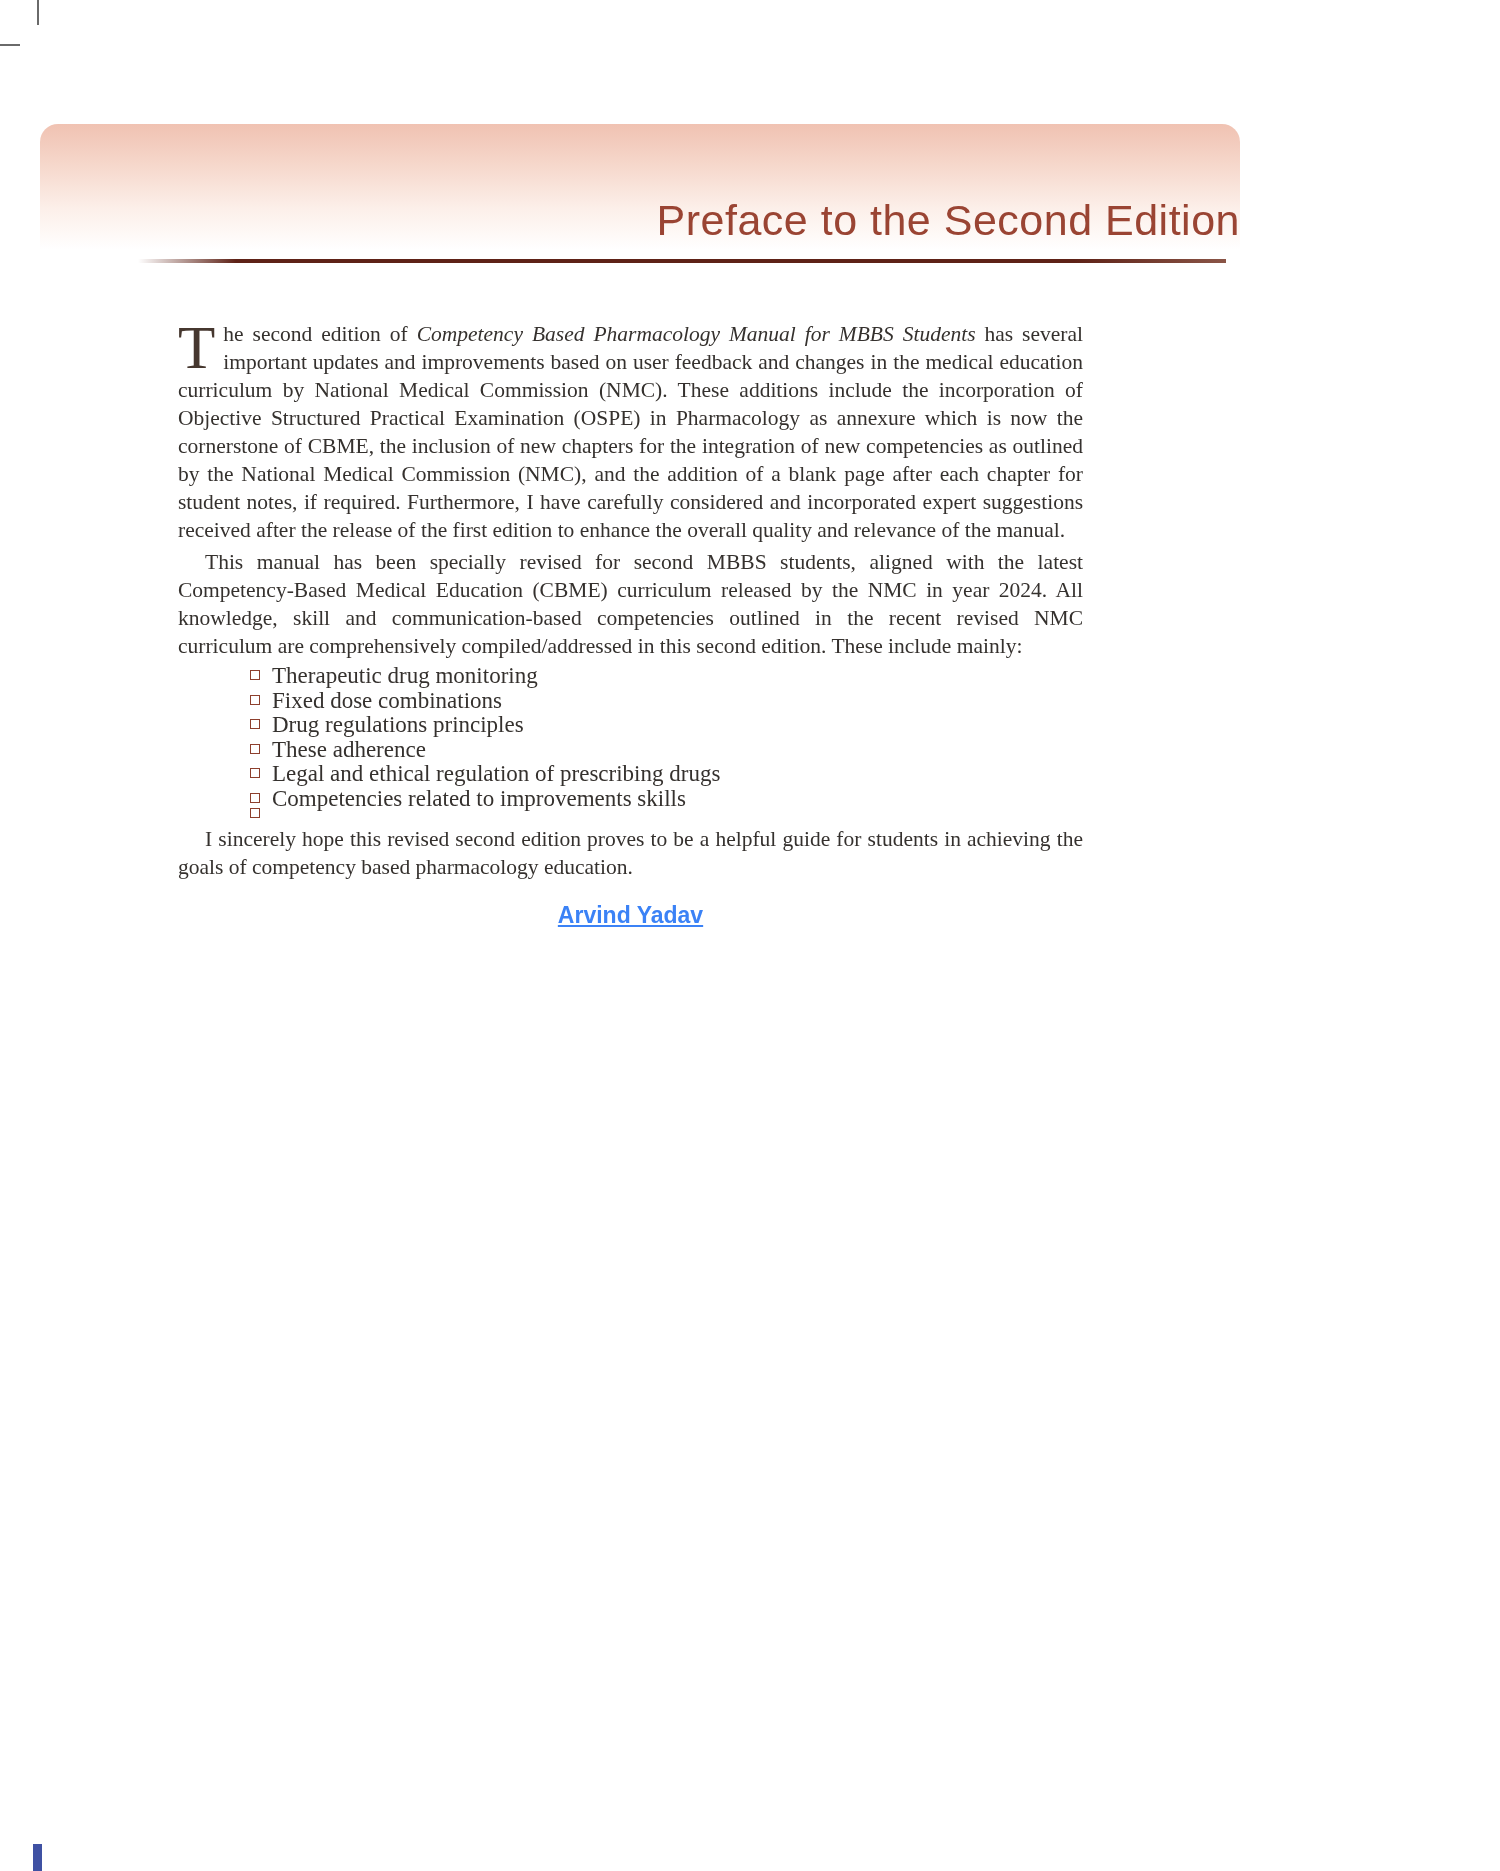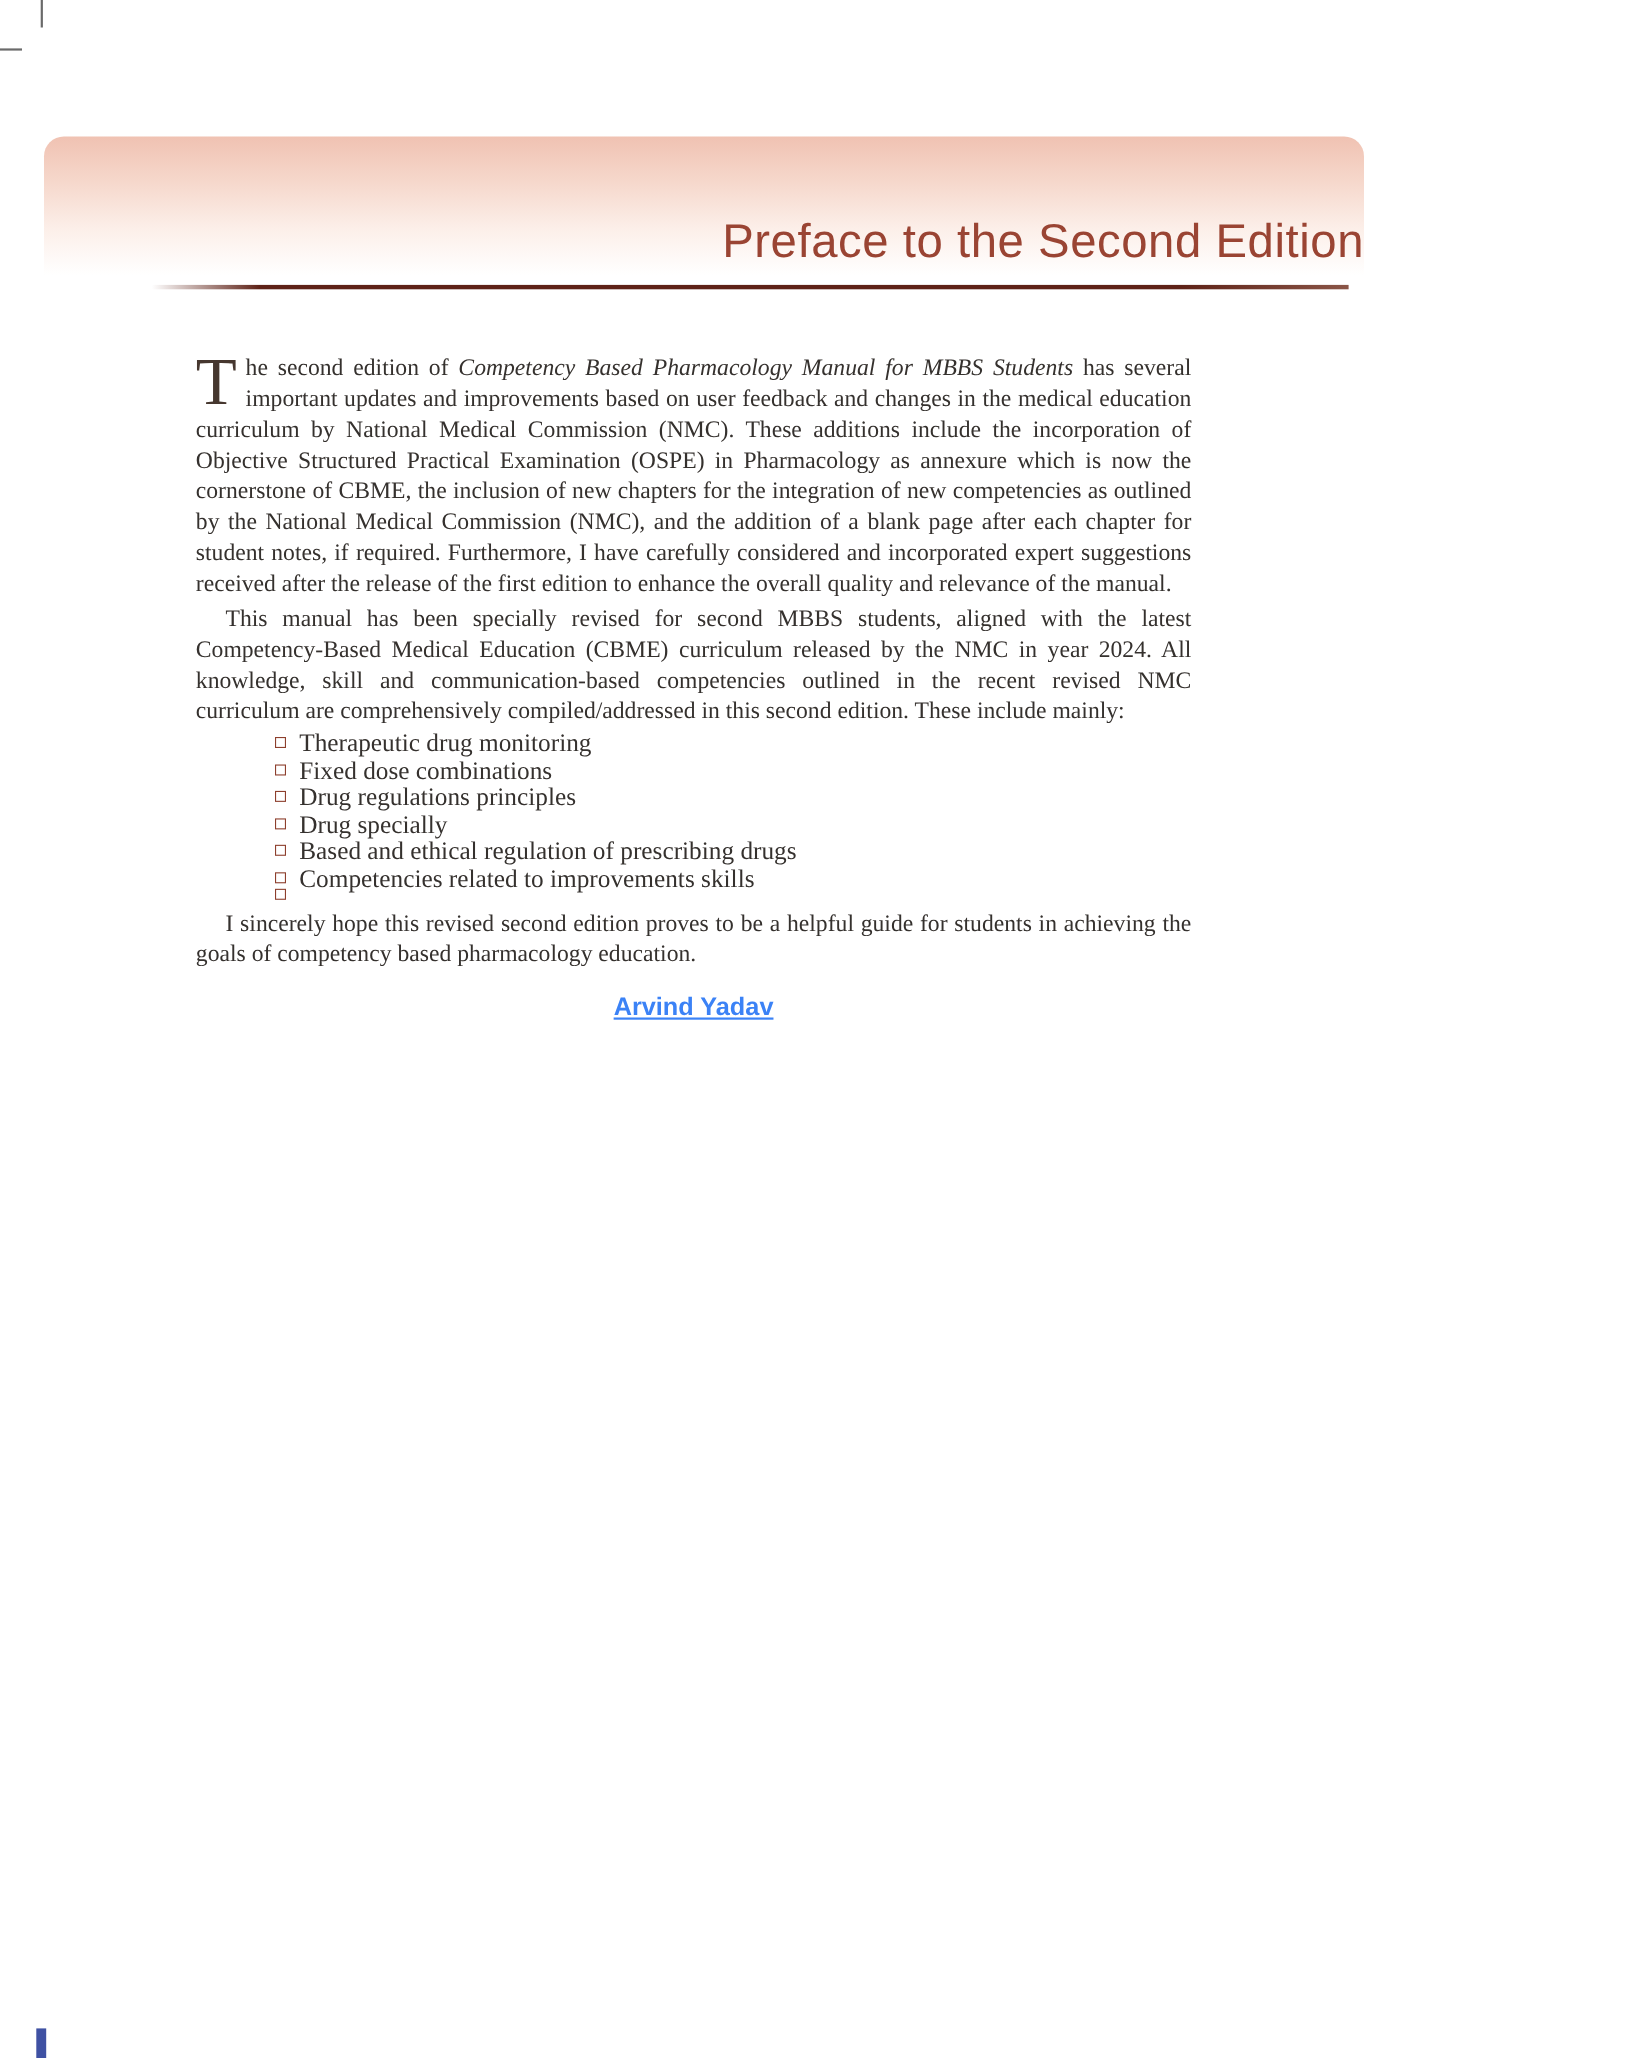--- a/index.html
+++ b/index.html
@@ -102,25 +102,25 @@
     <li class="bullet-item">
         <span class="bullet-square"></span>
         <span>Fixed dose combinations</span>
       </li>
     <li class="bullet-item">
         <span class="bullet-square"></span>
         <span>Drug regulations principles</span>
       </li>
     <li class="bullet-item">
         <span class="bullet-square"></span>
-        <span>Drug specially</span>
+        <span>These adherence</span>
       </li>
     <li class="bullet-item">
         <span class="bullet-square"></span>
-        <span>Based and ethical regulation of prescribing drugs</span>
+        <span>Legal and ethical regulation of prescribing drugs</span>
       </li>
     <li class="bullet-item">
         <span class="bullet-square"></span>
         <span>Competencies related to improvements skills</span>
       </li>
     <li class="bullet-item">
         <span class="bullet-square"></span>
       </li>
   </ul>
 

